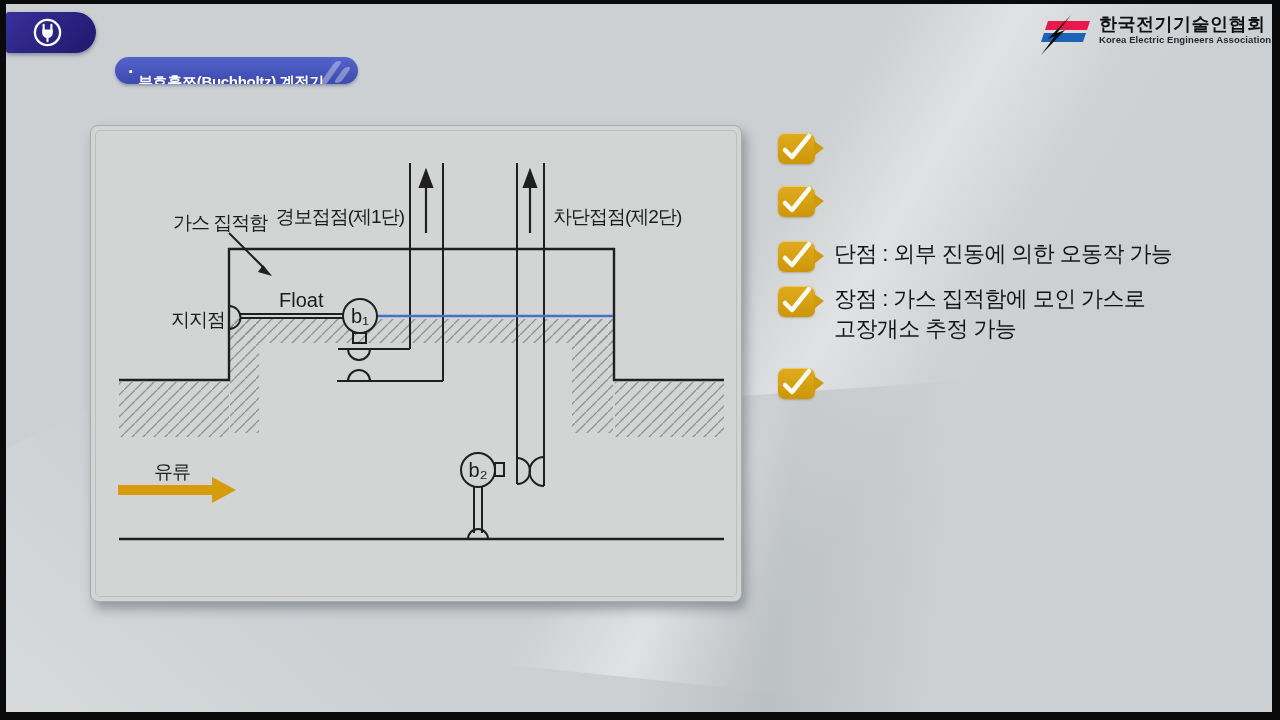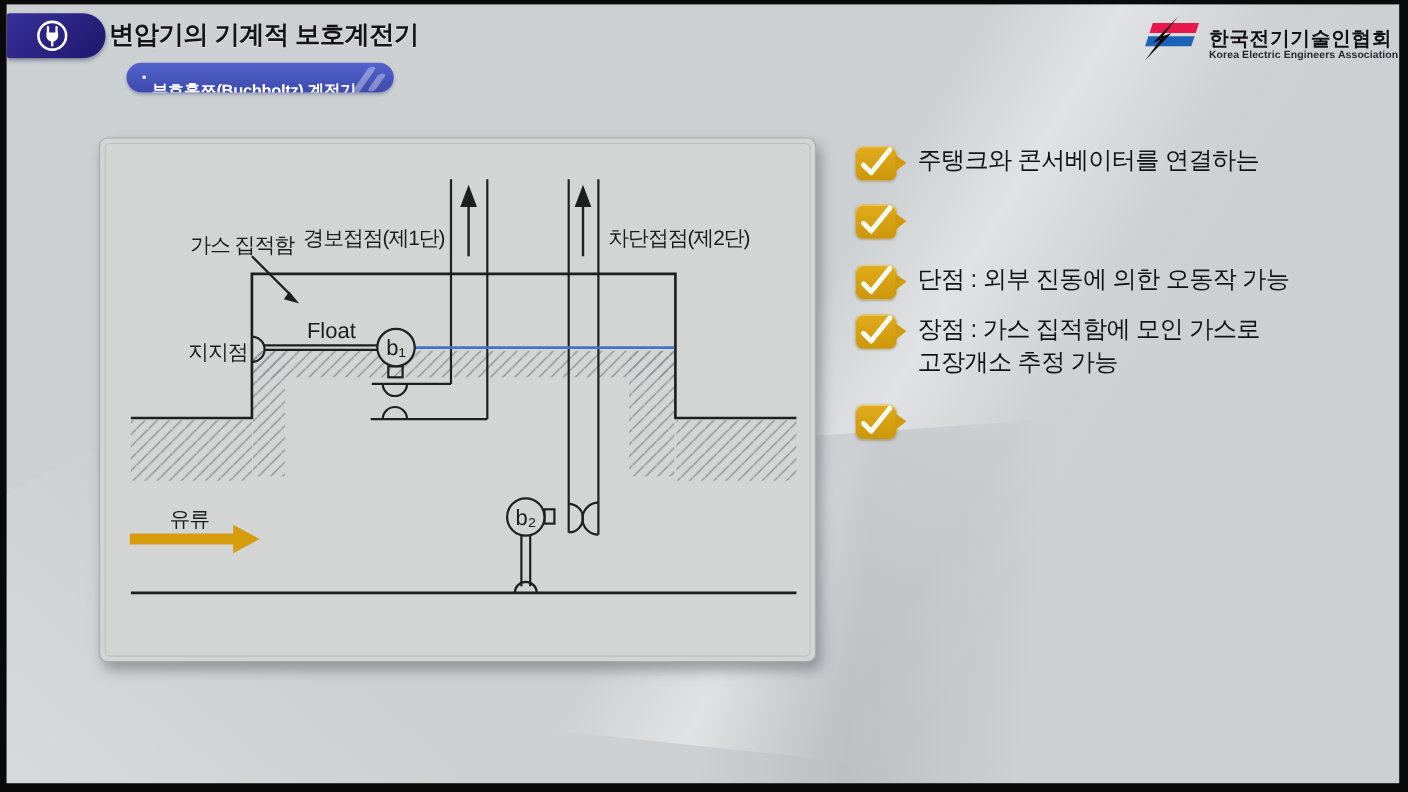--- a/index.html
+++ b/index.html
@@ -27,21 +27,21 @@
     letter-spacing:-.5px;text-shadow:0 1px 1px rgba(255,255,255,.5);}
   .badge{position:absolute;left:109px;top:53px;height:27px;display:flex;align-items:center;
     padding:0 34px 0 14px;border-radius:15px;overflow:hidden;
     background:linear-gradient(180deg,#5464cd,#3d4aad);box-shadow:0 2px 3px rgba(40,50,120,.35);}
   .badge .bdot{color:#fff;font-size:11px;margin-right:5px;}
   .badge .btxt{color:#fff;font-size:15px;font-weight:bold;letter-spacing:-.3px;margin-top:24px;}
   .badge .slash{position:absolute;top:4px;width:7px;height:30px;background:rgba(255,255,255,.35);
     transform:skewX(-35deg);border-radius:3px;}
   .badge .s1{right:26px;}  .badge .s2{right:12px;height:16px;top:10px;}
 
-  .logo{position:absolute;left:1028px;top:10px;display:flex;align-items:flex-end;gap:7px;}
+  .logo{position:absolute;left:1028px;top:10px;display:flex;align-items:flex-start;gap:7px;}
   .logo-text .ko{font-size:18px;font-weight:bold;color:#101010;letter-spacing:.5px;line-height:20px;}
   .logo-text .en{font-size:9.5px;font-weight:bold;color:#24282c;letter-spacing:.1px;line-height:11px;}
 
   
   .panel{position:absolute;left:84px;top:121px;width:650px;height:475px;background:#d3d5d4;
     border:1px solid #a7abad;border-radius:8px;box-shadow:4px 7px 12px rgba(95,100,106,.55);}
   .panel::before{content:'';position:absolute;inset:4px;border:1px solid #bcbfc0;border-radius:5px;pointer-events:none;}
   .panel svg{position:absolute;left:0;top:0;}
 
   
@@ -69,21 +69,20 @@
   <div class="sw2"></div>
 
   <div class="title-tag">
     <svg class="tag-circle" viewBox="0 0 32 32">
       <circle cx="16" cy="16" r="13" fill="none" stroke="#ffffff" stroke-width="2.4"></circle>
       <path d="M12 8v5 M20 8v5" stroke="#ffffff" stroke-width="2.2" fill="none" stroke-linecap="round"></path>
       <path d="M10.5 13h11v3.2a5.5 5.5 0 0 1-11 0z" fill="#ffffff"></path>
       <path d="M16 21v4" stroke="#ffffff" stroke-width="2.2" stroke-linecap="round"></path>
     </svg>
   </div>
-  <div class="page-title">변압기의 기계적 보호계전기</div>
 
   <div class="badge">
     <span class="bdot">▪</span>
     <span class="btxt">부흐홀쯔(Buchholtz) 계전기</span>
     <span class="slash s1"></span>
     <span class="slash s2"></span>
   </div>
 
   <div class="logo">
     <svg width="58" height="42" viewBox="0 0 58 42">
@@ -180,21 +179,20 @@
   </div>
 
   <div class="bullets">
     <div class="bullet m1">
       <div class="check">
         <svg width="37" height="31" viewBox="0 0 37 31">
               <polyline points="7,17 14,24 31,3" fill="none" stroke="#fdfcf2" stroke-width="4.5" stroke-linecap="round" stroke-linejoin="round"></polyline>
             </svg>
       </div>
       <div class="bullet-text">
-        <span class="bl">주탱크와 콘서베이터를 연결하는</span>
       </div>
     </div>
     <div class="bullet m2">
       <div class="check">
         <svg width="37" height="31" viewBox="0 0 37 31">
               <polyline points="7,17 14,24 31,3" fill="none" stroke="#fdfcf2" stroke-width="4.5" stroke-linecap="round" stroke-linejoin="round"></polyline>
             </svg>
       </div>
     </div>
     <div class="bullet m5">

